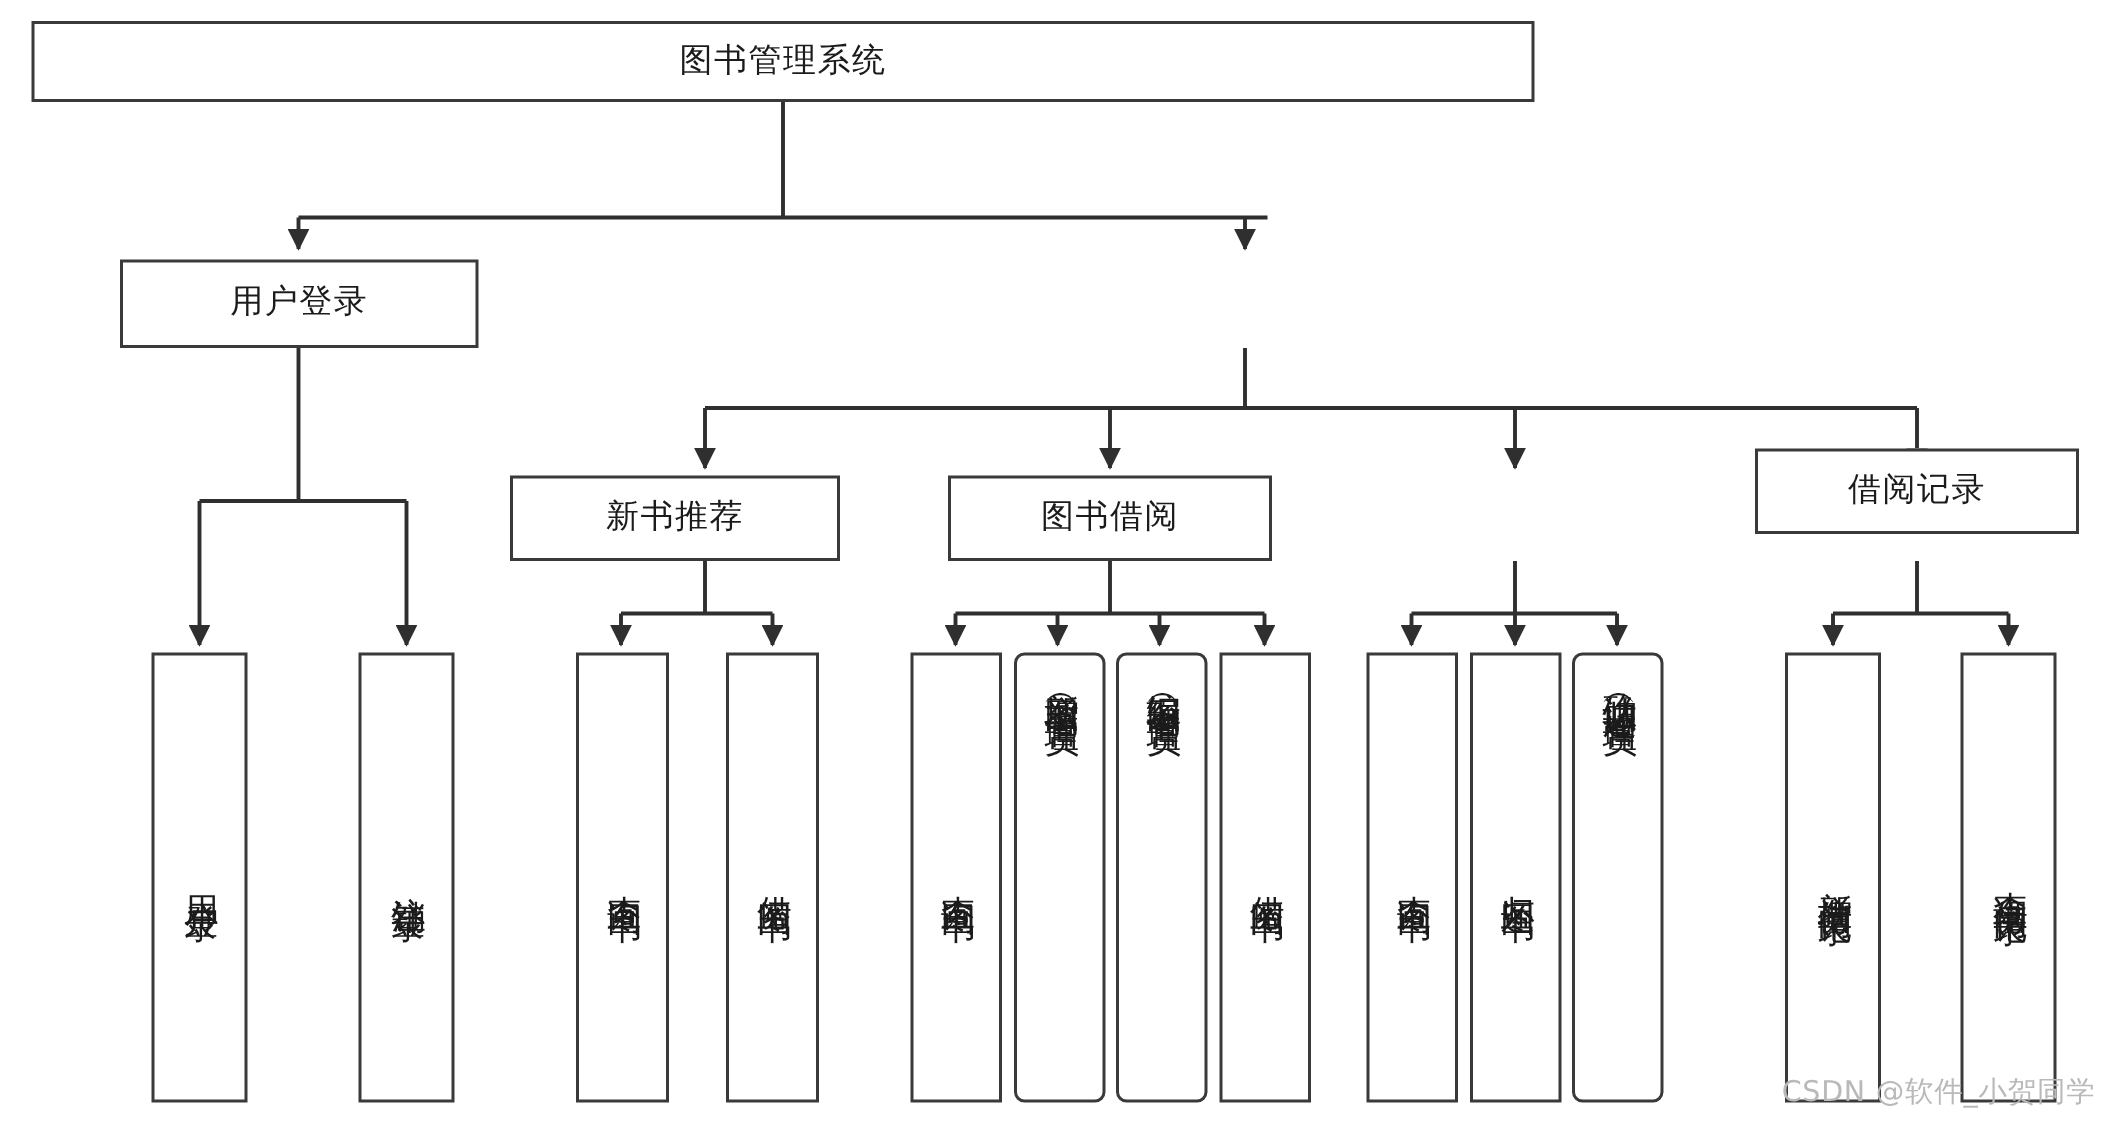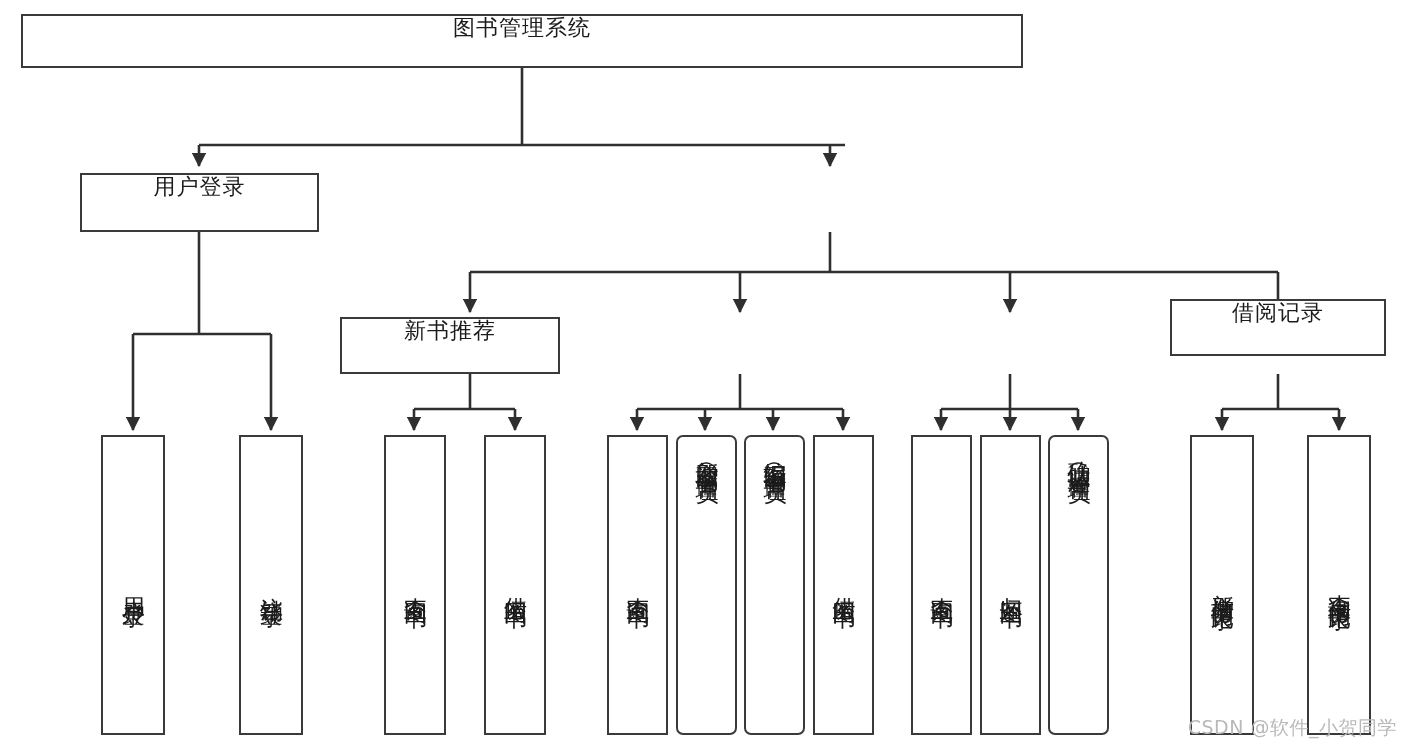--- a/index.html
+++ b/index.html
@@ -25,21 +25,21 @@
     width: 1405px;
     height: 747px;
     pointer-events: none;
   }
   .node {
     position: absolute;
     box-sizing: border-box;
     background: #ffffff;
     border: 2.5px solid #3a3a3a;
     display: flex;
-    align-items: flex-start;
+    align-items: center;
     justify-content: center;
     color: #1b1b1b;
   }
   .node.rounded {
     border-radius: 7px;
   }
   .node-label {
     font-size: 22px;
     line-height: 1.1;
     letter-spacing: 1px;
@@ -136,20 +136,23 @@
 
   <div class="node" style="left:80px; top:173px; width:239px; height:59px;">
     <span class="node-label">用户登录</span>
   </div>
 
 
   <div class="node" style="left:340px; top:317px; width:220px; height:57px;">
     <span class="node-label">新书推荐</span>
   </div>
 
+  <div class="node" style="left:632px; top:317px; width:216px; height:57px;">
+    <span class="node-label">图书借阅</span>
+  </div>
 
 
   <div class="node" style="left:1170px; top:299px; width:216px; height:57px;">
     <span class="node-label">借阅记录</span>
   </div>
 
   <div class="node vertical centered" style="left:101px; top:435px; width:64px; height:300px;">
     <span class="node-label">用户登录</span>
   </div>
   <div class="node vertical centered" style="left:239px; top:435px; width:64px; height:300px;">

